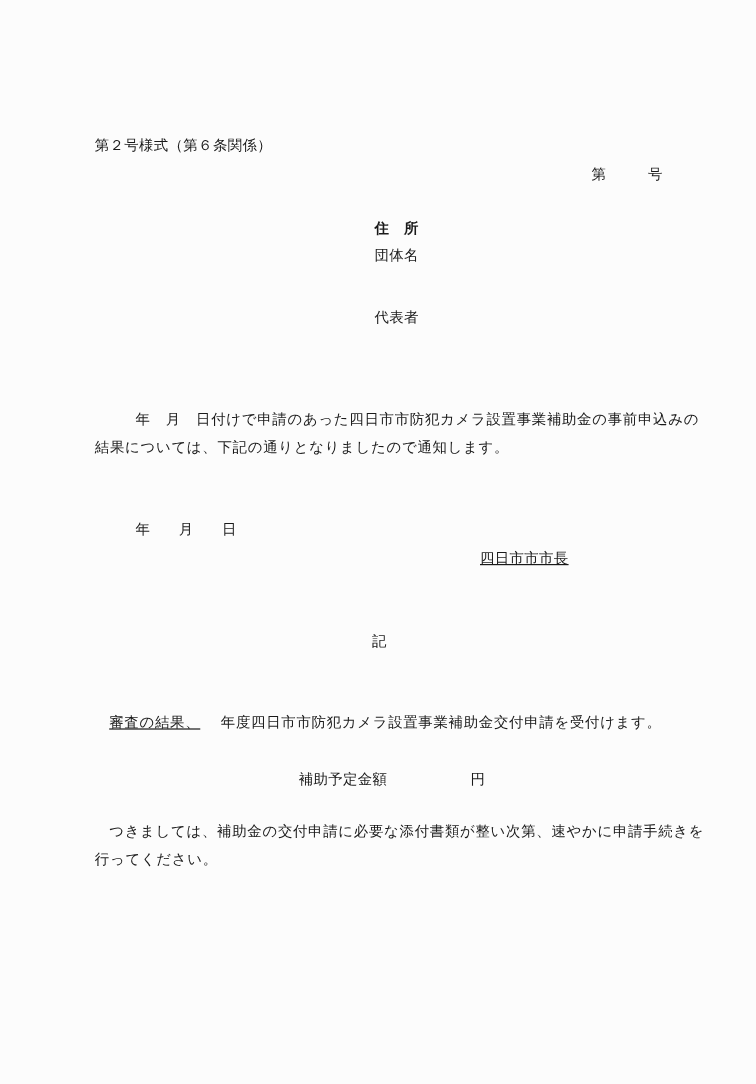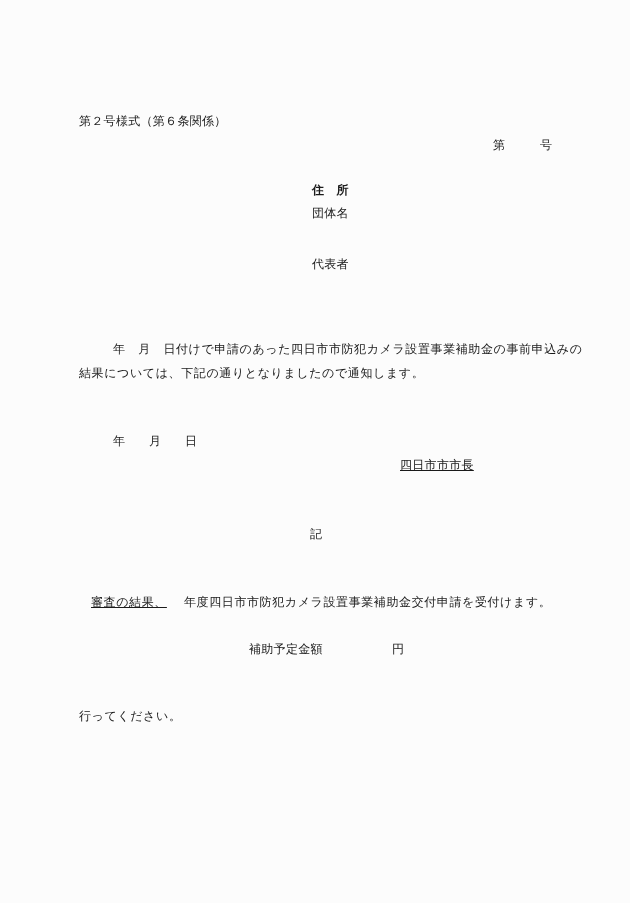--- a/index.html
+++ b/index.html
@@ -63,15 +63,16 @@
   <div class="t" style="left:400px; top:443px;text-decoration:underline;">四日市市市長</div>
 
   <div class="t" style="left:310px; top:512px;">記</div>
 
   <div class="t body-line" style="left:91px; top:580px;text-decoration:underline;">審査の結果、</div>
   <div class="t body-line" style="left:184px; top:580px;">年度四日市市防犯カメラ設置事業補助金交付申請を受付けます。</div>
 
   <div class="t" style="left:229px; top:627px;margin-left:20px;">補助予定金額</div>
   <div class="t" style="left:392px; top:627px;">円</div>
 
+  <div class="t body-line" style="left:91px; top:671px;">つきましては、補助金の交付申請に必要な添付書類が整い次第、速やかに申請手続きを</div>
   <div class="t body-line" style="left:79px; top:694px;">行ってください。</div>
 
 </div>
 
 </body></html>

